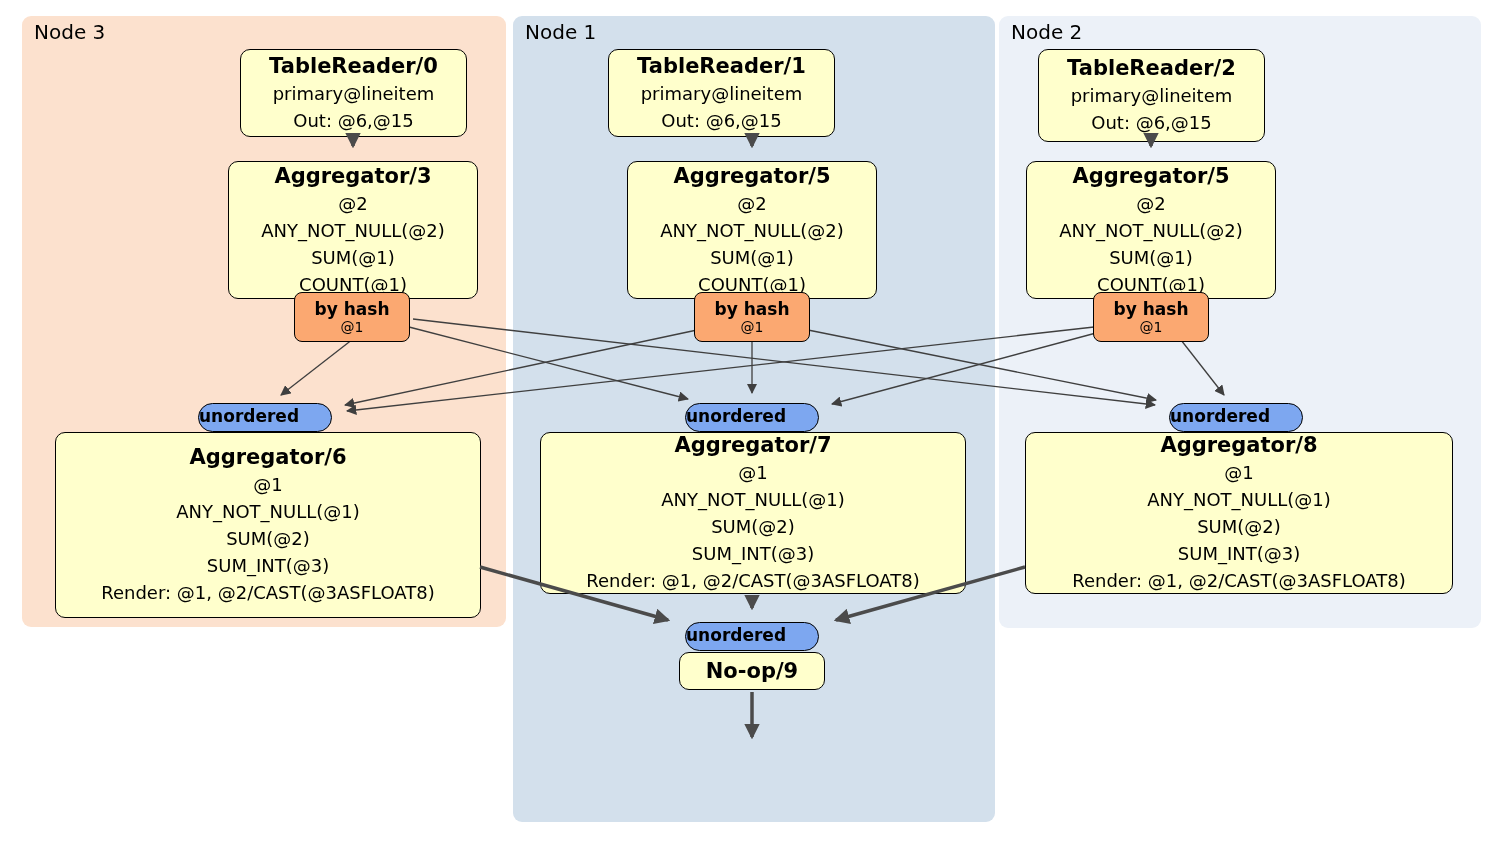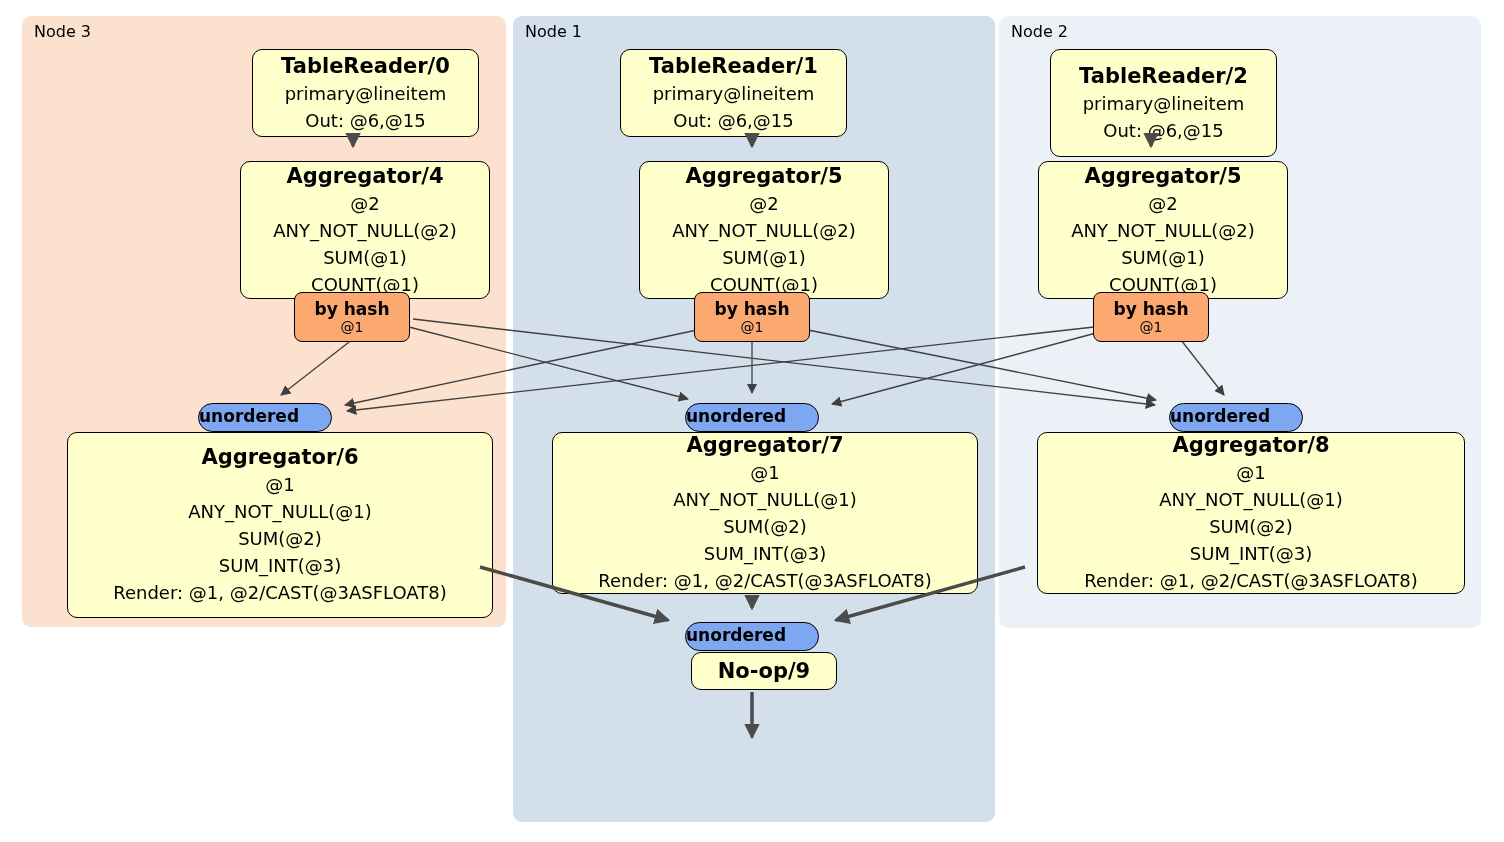--- a/index.html
+++ b/index.html
@@ -3,33 +3,33 @@
 <meta charset="utf-8">
 <style>
   html,body{margin:0;padding:0;background:#ffffff;}
   #canvas{position:relative;width:1504px;height:842px;background:#ffffff;overflow:hidden;
           font-family:"DejaVu Sans","Liberation Sans",sans-serif;color:#000;}
 
   .region{position:absolute;border-radius:9px;z-index:0;}
   #node3{left:22px;top:16px;width:484px;height:611px;background:#FCE1CE;}
   #node1{left:513px;top:16px;width:482px;height:806px;background:#D3E0EC;}
   #node2{left:999px;top:16px;width:482px;height:612px;background:#ECF1F8;}
-  .region-label{position:absolute;left:12px;top:6px;font-size:16px;line-height:20px;}
+  .region-label{position:absolute;left:12px;top:6px;font-size:20px;line-height:20px;}
 
   #edges{position:absolute;left:0;top:0;z-index:4;pointer-events:none;}
 
   .pbox{position:absolute;background:#FFFFCC;border:1.6px solid #000;border-radius:10px;
         box-sizing:border-box;display:flex;flex-direction:column;justify-content:center;
-        align-items:center;text-align:center;z-index:3;margin-left:12px;}
+        align-items:center;text-align:center;z-index:3;}
   .pbox .title{font-weight:bold;font-size:21px;line-height:27px;white-space:nowrap;}
   .pbox .line{font-size:18px;line-height:27px;white-space:nowrap;}
 
   #tr0{left:240px;top:49px;width:227px;height:88px;}
   #tr1{left:608px;top:49px;width:227px;height:88px;}
-  #tr2{left:1038px;top:49px;width:227px;height:108px;}
+  #tr2{left:1038px;top:49px;width:227px;height:93px;}
   #agg3{left:228px;top:161px;width:250px;height:138px;}
   #agg4{left:627px;top:161px;width:250px;height:138px;}
   #agg5{left:1026px;top:161px;width:250px;height:138px;}
   #agg6{left:55px;top:432px;width:426px;height:186px;}
   #agg7{left:540px;top:432px;width:426px;height:162px;}
   #agg8{left:1025px;top:432px;width:428px;height:162px;}
   #noop{left:679px;top:652px;width:146px;height:38px;}
   #resp{left:674px;top:753px;width:156px;height:38px;}
 
   .hash{position:absolute;width:116px;height:50px;background:#FBA871;border:1.6px solid #000;
@@ -101,21 +101,21 @@
     <div class="line">primary@lineitem</div>
     <div class="line">Out: @6,@15</div>
   </div>
   <div class="pbox" id="tr2">
     <div class="title">TableReader/2</div>
     <div class="line">primary@lineitem</div>
     <div class="line">Out: @6,@15</div>
   </div>
 
   <div class="pbox" id="agg3">
-    <div class="title">Aggregator/4</div>
+    <div class="title">Aggregator/3</div>
     <div class="line">@2</div>
     <div class="line">ANY_NOT_NULL(@2)</div>
     <div class="line">SUM(@1)</div>
     <div class="line">COUNT(@1)</div>
   </div>
   <div class="pbox" id="agg4">
     <div class="title">Aggregator/5</div>
     <div class="line">@2</div>
     <div class="line">ANY_NOT_NULL(@2)</div>
     <div class="line">SUM(@1)</div>

